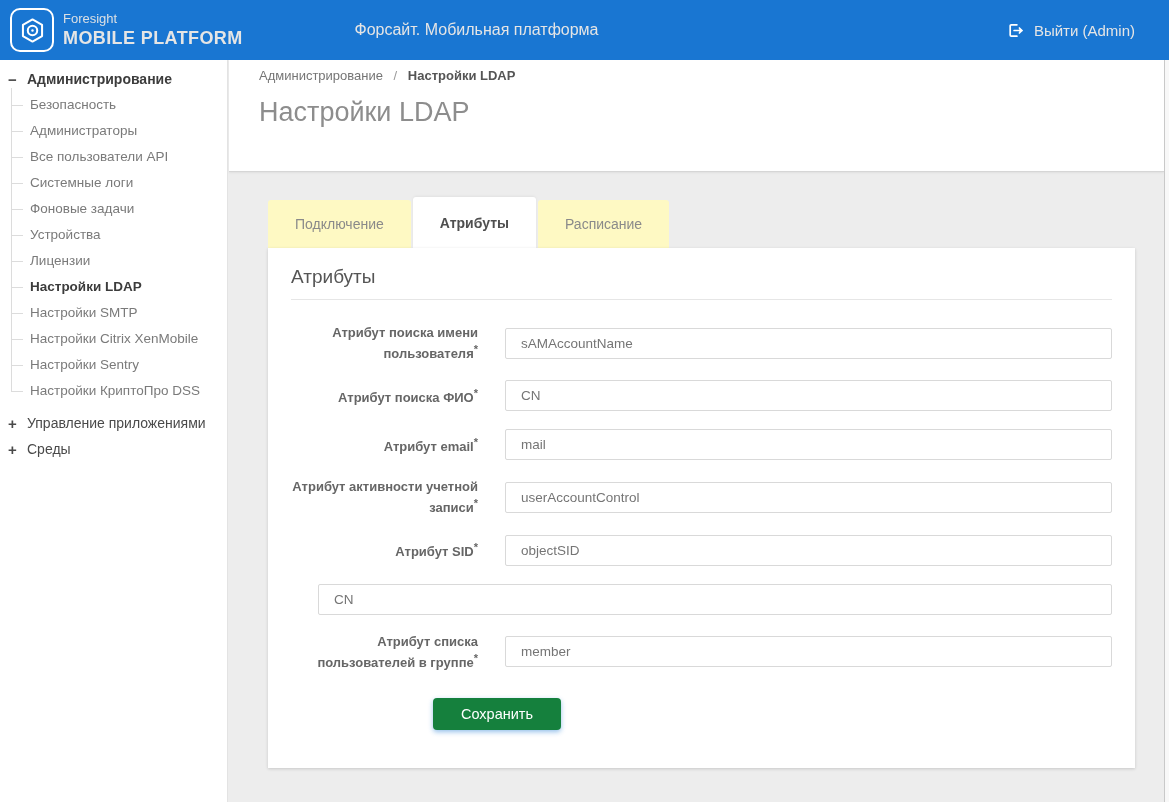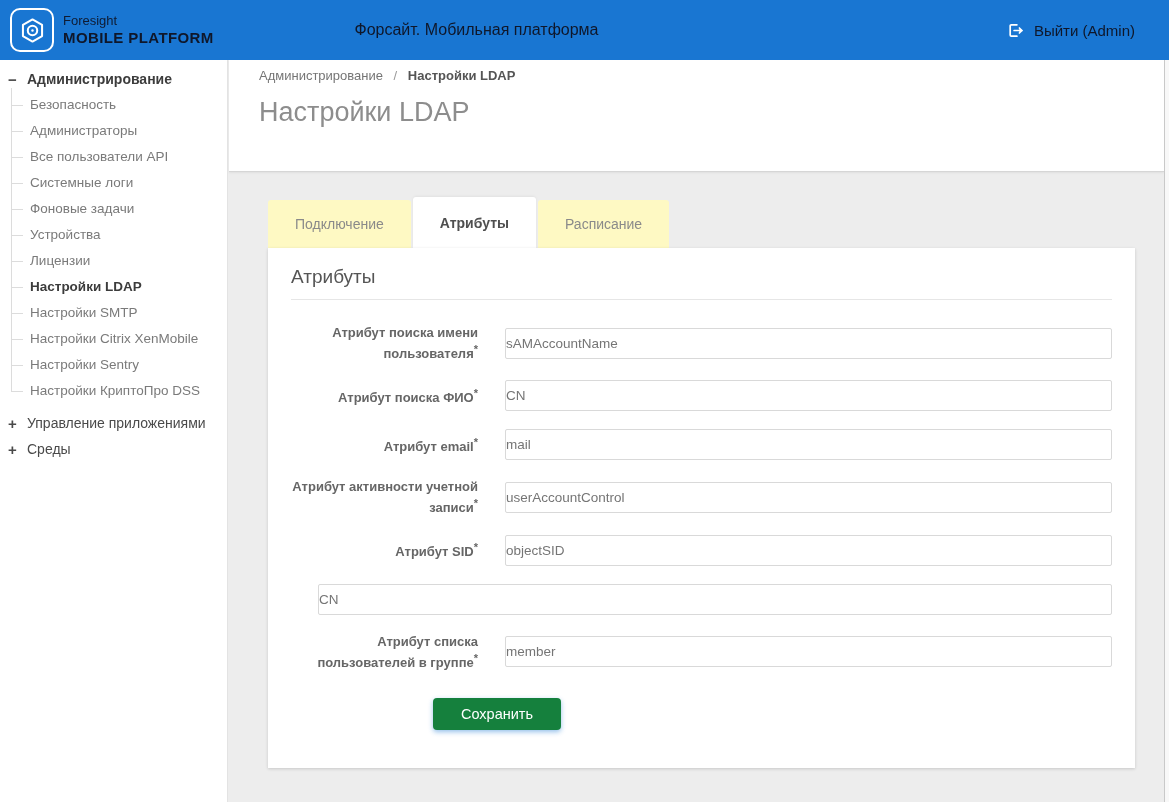--- a/index.html
+++ b/index.html
@@ -2,27 +2,27 @@
 <html><head>
 <meta charset="utf-8">
 <style>
   * { box-sizing: border-box; }
   html, body { margin: 0; padding: 0; width: 1169px; height: 802px; overflow: hidden;
                font-family: "Liberation Sans", sans-serif; }
   .app { position: relative; width: 1169px; height: 802px; background: #ededed; overflow: hidden; }
 
   
   .header { position: absolute; left: 0; top: 0; width: 1169px; height: 60px;
-            background: #1976d2; color: #0f172a; z-index: 30; }
+            background: #1976d2; color: #e5e5e5; z-index: 30; }
   .logo-block { position: absolute; left: 10px; top: 8px; display: flex; align-items: center; cursor: pointer; }
   .logo-box { width: 44px; height: 44px; border: 2px solid #fff; border-radius: 10px;
               display: flex; align-items: center; justify-content: center; }
   .logo-text { margin-left: 9px; line-height: 1.25; }
   .logo-text .l1 { font-size: 13px; font-weight: 400; opacity: .95; }
-  .logo-text .l2 { font-size: 15px; font-weight: bold; letter-spacing: .4px; }
+  .logo-text .l2 { font-size: 18px; font-weight: bold; letter-spacing: .4px; }
   .header-title { position: absolute; left: 12px; right: 228px; top: 0; height: 60px;
                   display: flex; align-items: center; justify-content: center;
                   font-size: 16px; cursor: default; }
   .logout { position: absolute; right: 34px; top: 0; height: 60px; display: flex;
             align-items: center; gap: 10px; font-size: 15px; cursor: pointer; }
 
   
   .sidebar { position: absolute; left: 0; top: 60px; width: 228px; bottom: 0;
              background: #fff; border-right: 1px solid #e3e3e3; padding-top: 6px; z-index: 10; }
   .side-root { display: flex; align-items: center; height: 26px; padding-left: 8px;
@@ -64,21 +64,21 @@
           padding: 18px 23px 0 23px; z-index: 6; }
   .card-heading { font-size: 19px; font-weight: 400; color: #555;
                   padding-bottom: 11px; border-bottom: 1px solid #e6e6e6; }
   .form { margin-top: 24px; }
   .form-row { display: flex; align-items: center; margin-bottom: 18px; }
   .form-label { width: 187px; text-align: right; font-size: 13px; font-weight: bold;
                 color: #666; line-height: 17px; }
   .form-label sup { font-size: 11px; }
   .input-wrap { flex: 1; margin-left: 27px; }
   .text-input { width: 100%; height: 31px; border: 1px solid #d9d9d9; border-radius: 2px;
-                padding: 0 0; font-size: 13.5px; color: #757575; background: #fff;
+                padding: 0 15px; font-size: 13.5px; color: #757575; background: #fff;
                 font-family: "Liberation Sans", sans-serif; outline: none; }
   .save-btn { margin: 9px 0 0 142px; background: #15803d; color: #fff; border: none;
               border-radius: 4px; padding: 8px 28px; font-size: 14.5px; cursor: pointer;
               font-family: "Liberation Sans", sans-serif;
               box-shadow: 0 2px 5px rgba(25,118,210,.45); }
 
   
   .scroll-track { position: absolute; right: 0; top: 60px; bottom: 0; width: 5px;
                   background: #f8f8f8; border-left: 1px solid #c9c9c9; z-index: 20; cursor: pointer; }
 

